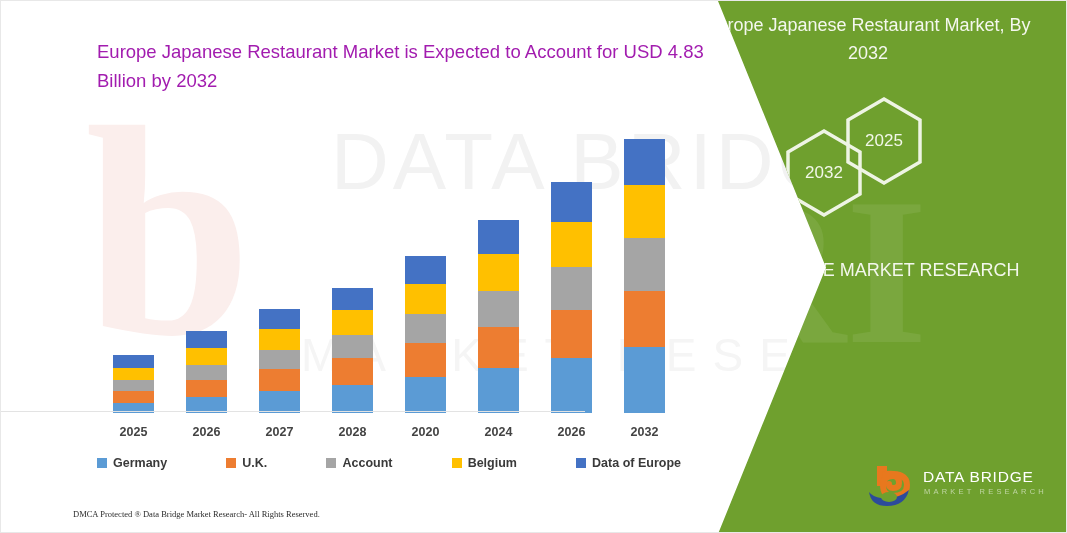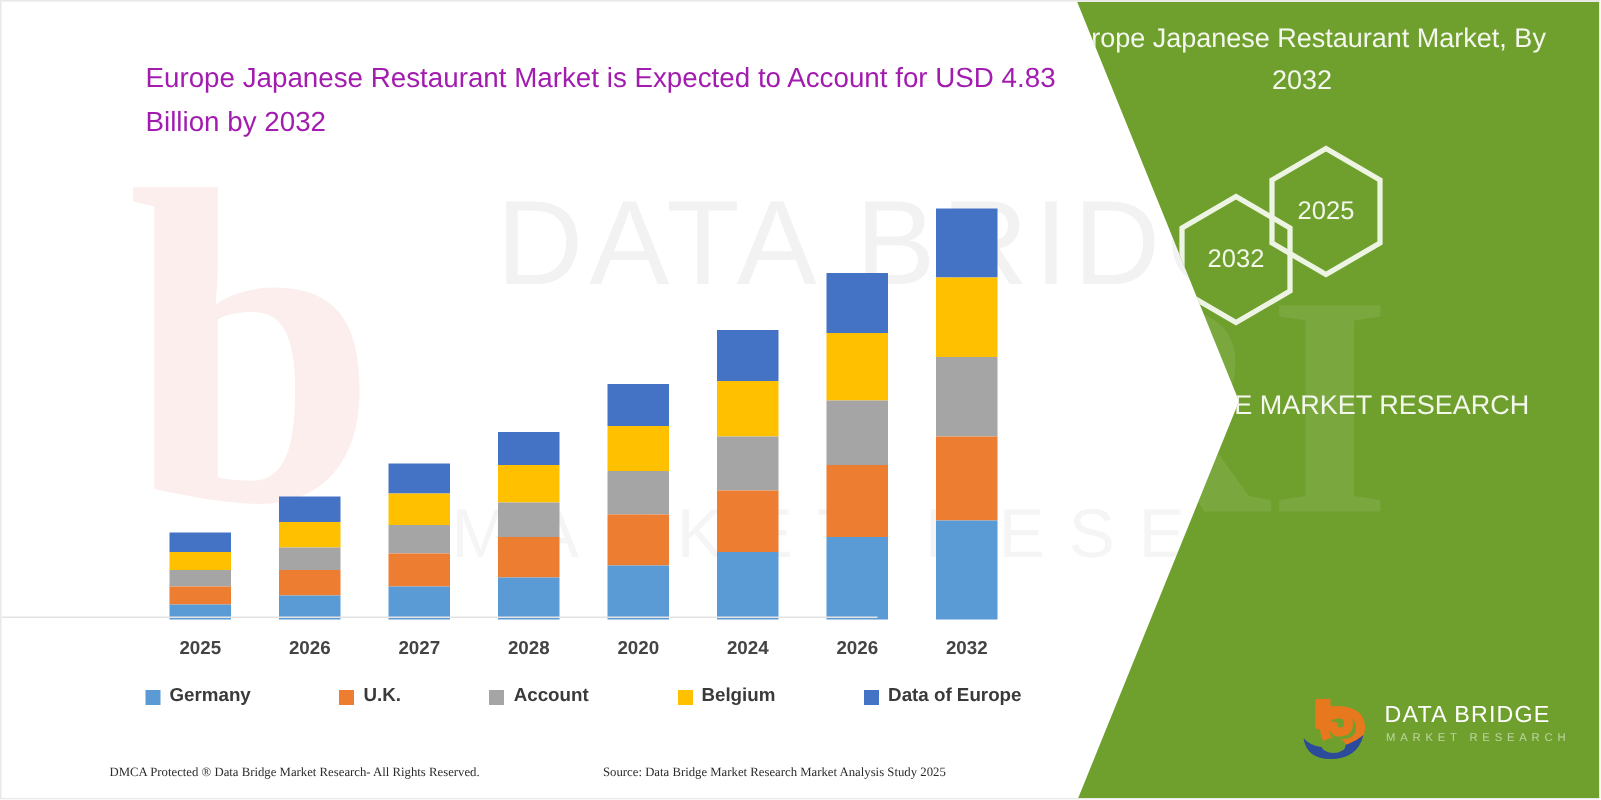--- a/index.html
+++ b/index.html
@@ -229,21 +229,21 @@
     position: absolute;
     left: 96px;
     top: 455px;
     width: 584px;
     display: flex;
     justify-content: space-between;
     align-items: center;
   }
   .lg-item {
     display: flex;
-    align-items: flex-end;
+    align-items: center;
     gap: 6px;
     font-size: 12.5px;
     color: #3a3a3a;
     font-weight: bold;
     white-space: nowrap;
   }
   .lg-sw {
     width: 10px;
     height: 10px;
     flex: 0 0 10px;
@@ -384,21 +384,20 @@
         <span class="lg-sw" style="background: rgb(255, 192, 0);"></span>
         <span>Belgium</span>
       </div>
       <div class="lg-item">
         <span class="lg-sw" style="background: rgb(68, 114, 196);"></span>
         <span>Data of Europe</span>
       </div>
     </div>
 
   <div class="footer-left">DMCA Protected ® Data Bridge Market Research- All Rights Reserved.</div>
-  <div class="footer-right">Source: Data Bridge Market Research  Market Analysis Study 2025</div>
 
   <div class="green-panel">
     <div class="green-wm">RI</div>
     <div class="gp-title">Europe Japanese Restaurant Market, By 2032</div>
 
     <div class="hexwrap">
       <div class="hex hex-2032">
         <svg width="80" height="90" viewBox="0 0 80 90">
           <polygon points="40,3 76,24 76,66 40,87 4,66 4,24" fill="none" stroke="#eef4e4" stroke-width="3.5"></polygon>
         </svg>

